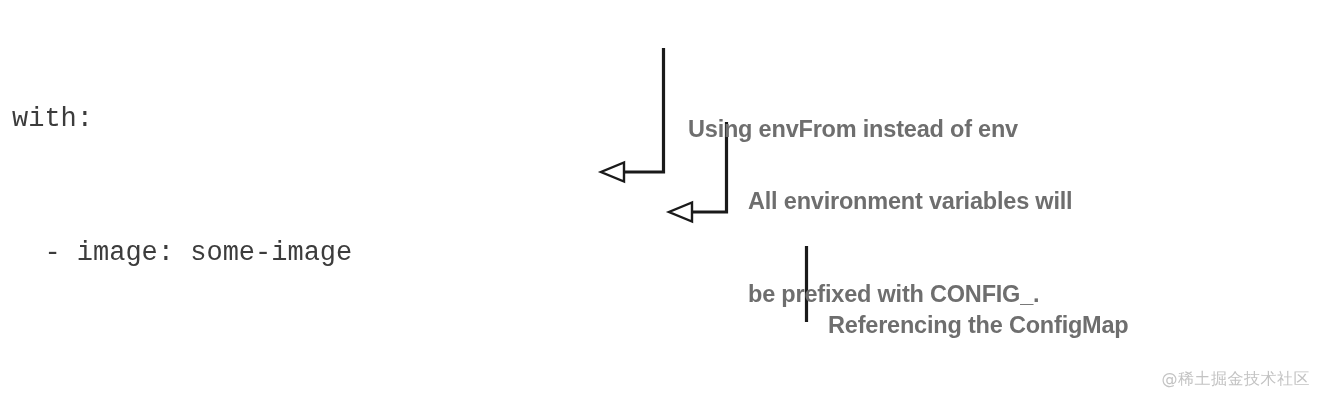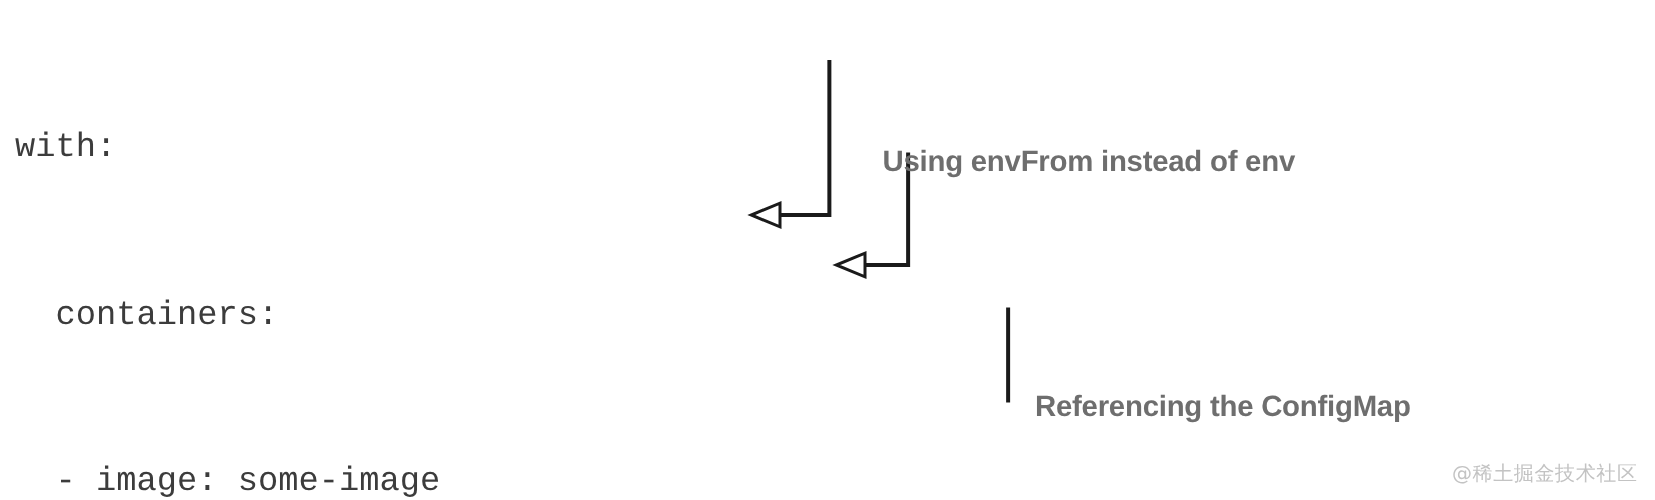--- a/index.html
+++ b/index.html
@@ -39,21 +39,21 @@
     font-family: "Liberation Sans", "DejaVu Sans", sans-serif;
     font-weight: bold;
     font-size: 23.5px;
     line-height: 31px;
     color: #6e6e6e;
     white-space: pre;
     letter-spacing: -0.2px;
   }
   .annot-line { display: block; }
 
-  #annot-1 { left: 688px; top: 52px; margin-left: 18px; }
+  #annot-1 { left: 688px; top: 52px; }
   #annot-2 { left: 748px; top: 124px; }
   #annot-3 { left: 828px; top: 248px; }
 
   
   .leader {
     position: absolute;
     left: 0;
     top: 0;
     width: 1324px;
     height: 400px;
@@ -73,21 +73,20 @@
     text-align: right;
   }
 </style>
 </head>
 <body>
 
 <div id="stage">
 
   <div class="code-block">
     <span class="code-line">with:</span>
-    <span class="code-line">  containers:</span>
     <span class="code-line">  - image: some-image</span>
     
     
     
     
     
   </div>
 
   <svg class="leader" viewBox="0 0 1324 400" xmlns="http://www.w3.org/2000/svg">
 
@@ -103,20 +102,24 @@
 
     <g>
       <path d="M 806.5 246 L 806.5 322" stroke="#1a1a1a" stroke-width="3.2" fill="none" stroke-linecap="butt"></path>
     </g>
   </svg>
 
   <div class="annot" id="annot-1">
     <span class="annot-line">Using envFrom instead of env</span>
   </div>
 
+  <div class="annot" id="annot-2">
+    <span class="annot-line">All environment variables will</span>
+    <span class="annot-line">be prefixed with CONFIG_.</span>
+  </div>
 
   <div class="annot" id="annot-3">
     <span class="annot-line">Referencing the ConfigMap</span>
     
   </div>
 
   <div id="watermark">@稀土掘金技术社区</div>
 
 </div>
 

